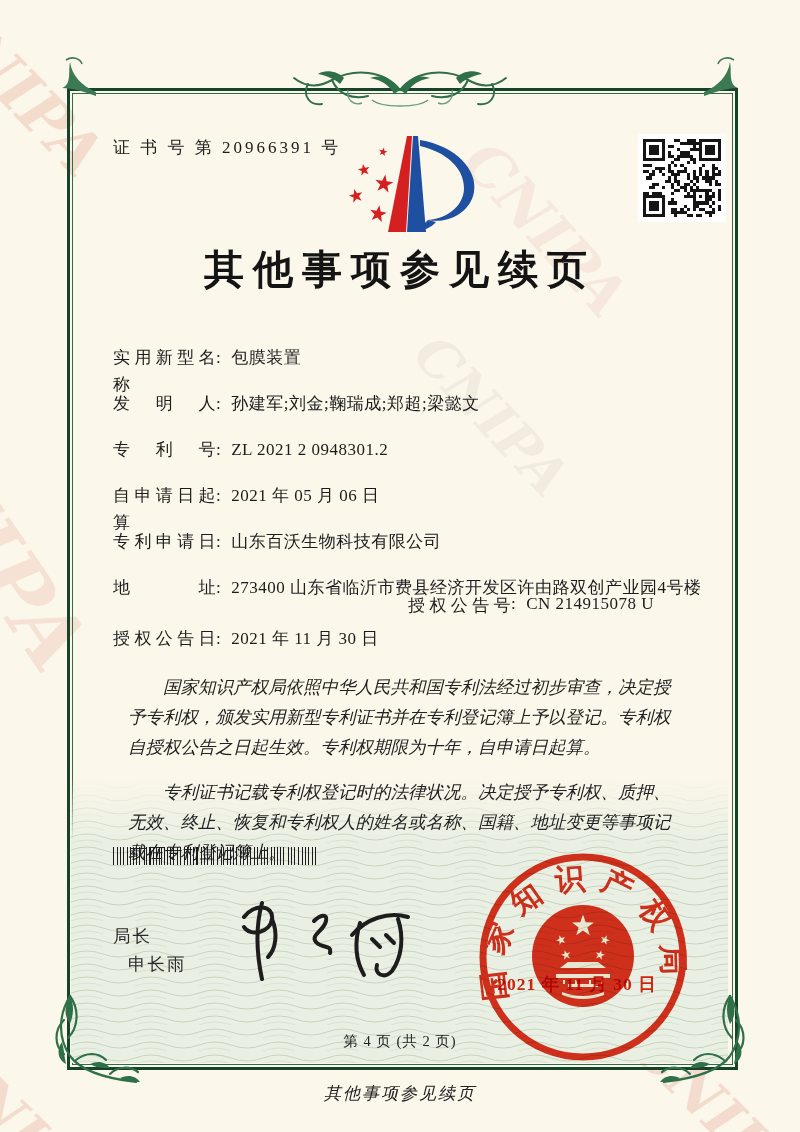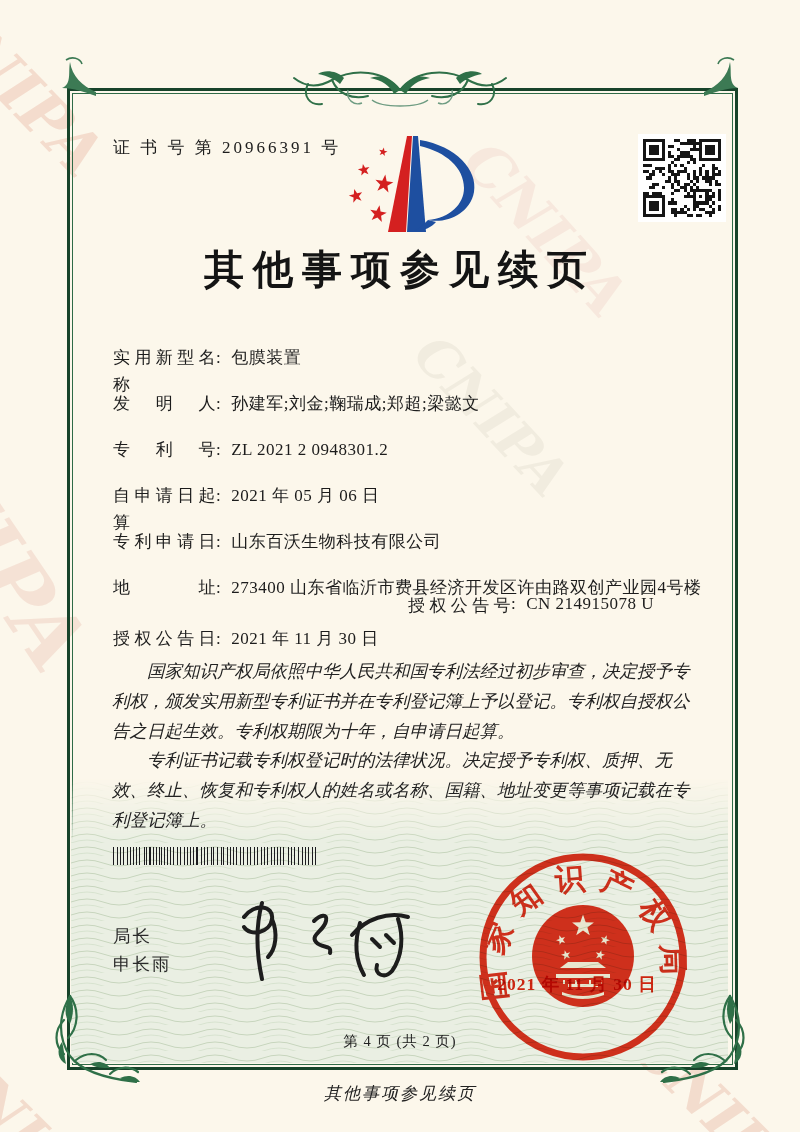--- a/index.html
+++ b/index.html
@@ -27,21 +27,21 @@
   
   .field{position:absolute;left:113px;font-size:17px;letter-spacing:.5px;line-height:27px;}
   .flabel{display:inline-block;width:103px;text-align:justify;text-align-last:justify;
           vertical-align:top;}
   .fcolon{display:inline-block;margin-right:10px;vertical-align:top;}
   .fvalue{display:inline-block;max-width:492px;vertical-align:top;}
   .field2{position:absolute;left:408px;font-size:17px;letter-spacing:.5px;}
   
   .paras{position:absolute;left:112px;top:657px;width:578px;font-size:17.5px;
          font-style:italic;line-height:1.7;color:#222;}
-  .paras p{margin:0;text-indent:2em;}
+  .paras p{margin:16px;text-indent:2em;}
   
   .barcode{position:absolute;left:113px;top:847px;width:206px;height:18px;
            display:flex;align-items:stretch;background:transparent;}
   .barcode i{display:block;height:100%;}
   .barcode i.b{background:#1c1c20;}
   
   .officer{position:absolute;left:113px;font-size:17.5px;letter-spacing:2px;
            font-family:"Liberation Sans","DejaVu Sans",sans-serif;color:#2a2a2a;}
   .signature{position:absolute;left:222px;top:893px;}
   
@@ -962,21 +962,21 @@
     <i style="width: 1px; margin-right: 1px;"></i>
     <i class="b" style="width: 2px; margin-right: 1px;"></i>
     <i style="width: 2px; margin-right: 1px;"></i>
     <i class="b" style="width: 1px; margin-right: 1px;"></i>
     <i style="width: 1px; margin-right: 1px;"></i>
     <i class="b" style="width: 3px; margin-right: 1px;"></i>
     <i style="width: 2px; margin-right: 1px;"></i>
   </div>
 
 <div class="officer" style="top:924px;">局长</div>
-<div class="officer" style="top:952px;">申长雨</div>
+<div class="officer" style="top:952px;margin-left:15px;">申长雨</div>
 
 <svg class="signature" width="210" height="96" viewBox="0 0 210 96">
   <g fill="none" stroke="#1d1d1d" stroke-width="4" stroke-linecap="round" stroke-linejoin="round">
     <path d="M40 10 C34 32 34 58 40 86"></path>
     <path d="M22 24 C32 10 52 12 50 26 C48 40 28 44 22 34"></path>
     <path d="M50 26 C56 40 54 56 46 64"></path>
     <path d="M92 28 C98 22 106 20 104 28 C102 38 88 42 94 49 C100 56 110 51 108 60"></path>
     <path d="M130 42 C144 26 166 18 186 24"></path>
     <path d="M138 30 C132 50 134 68 142 82"></path>
     <path d="M176 26 C182 44 180 64 170 78 C163 86 152 82 155 72"></path>

